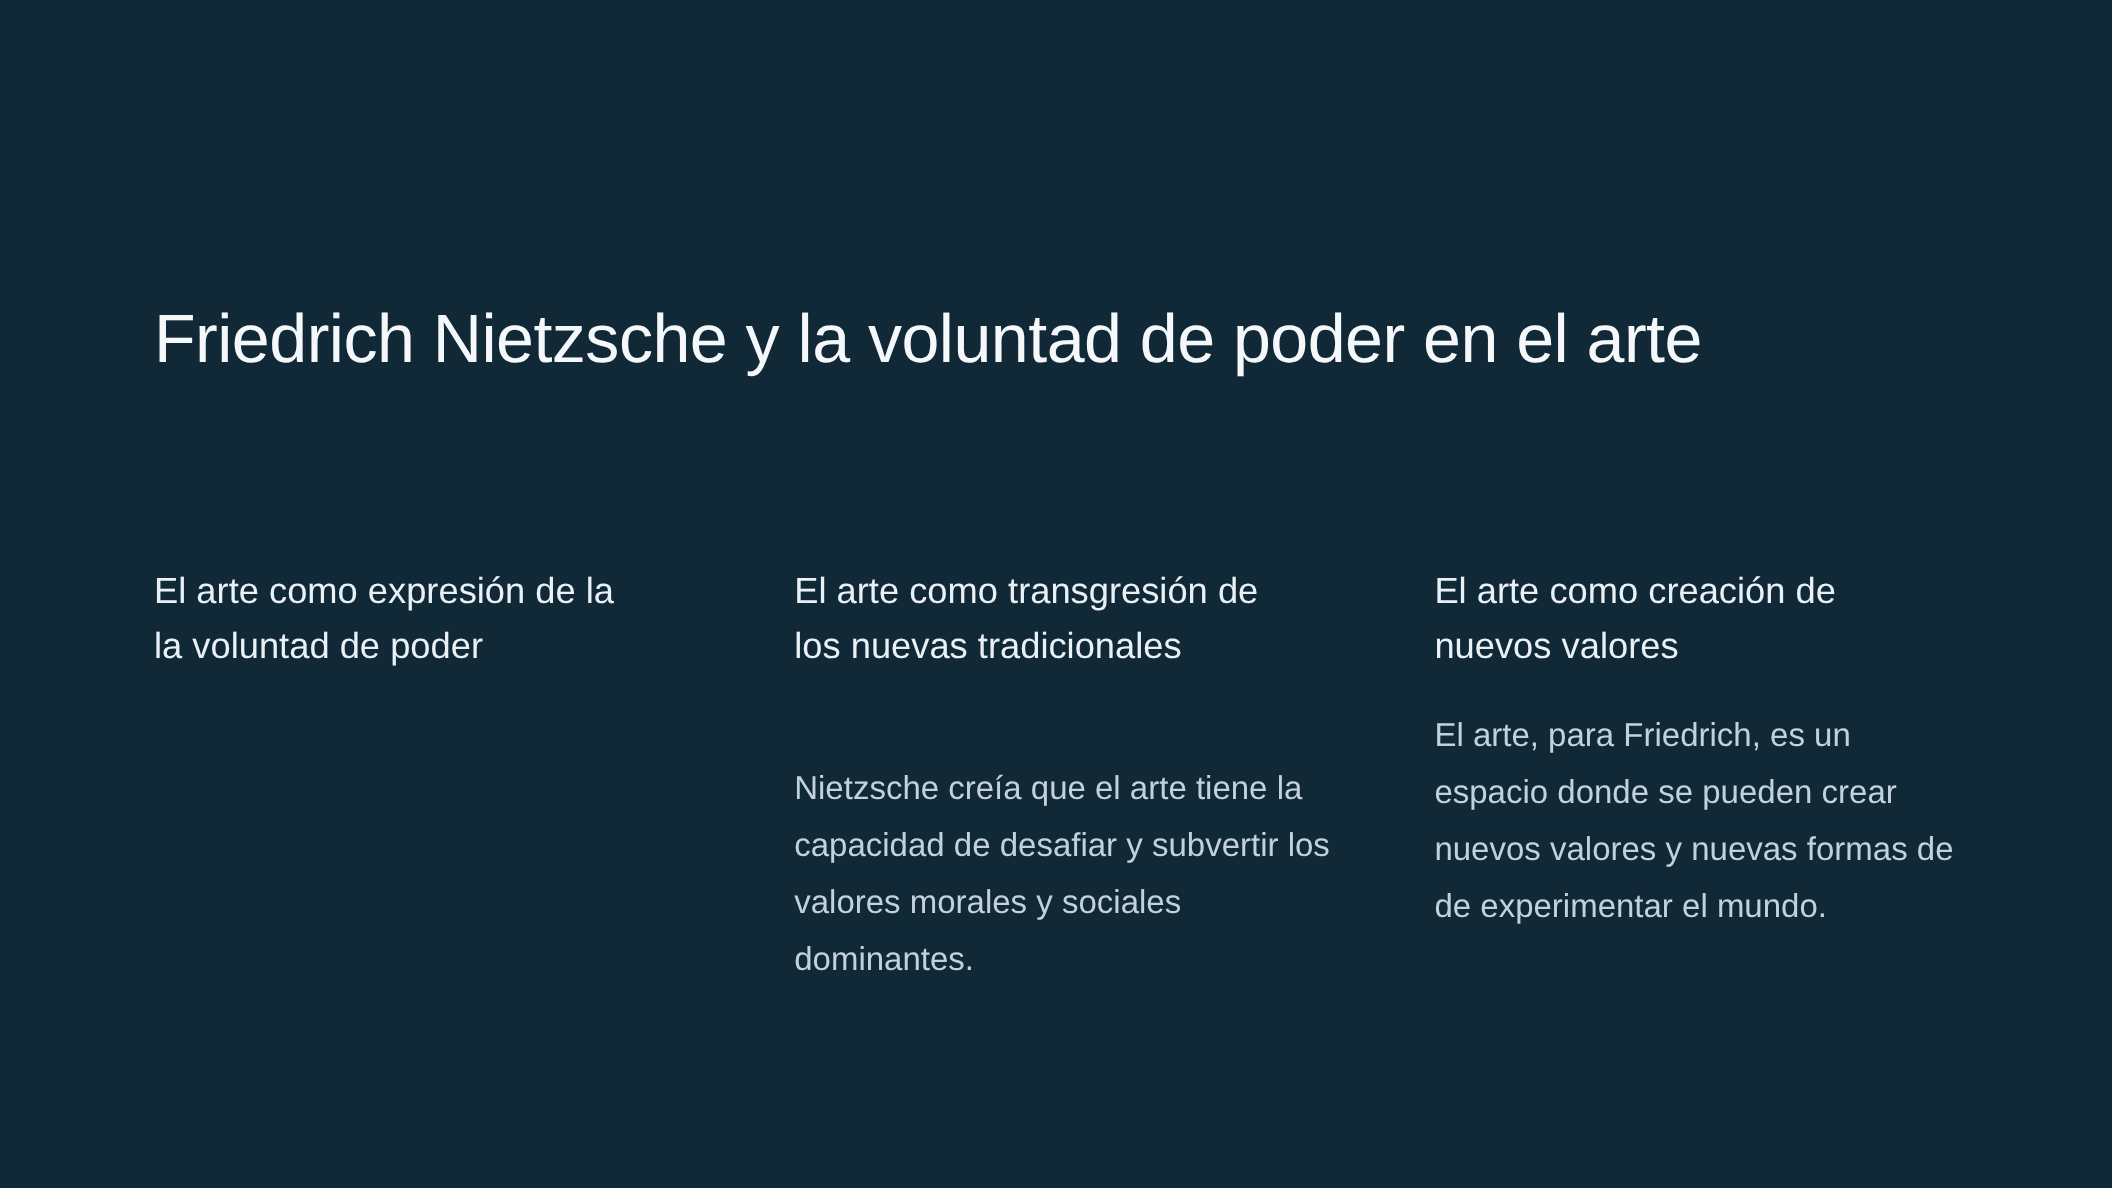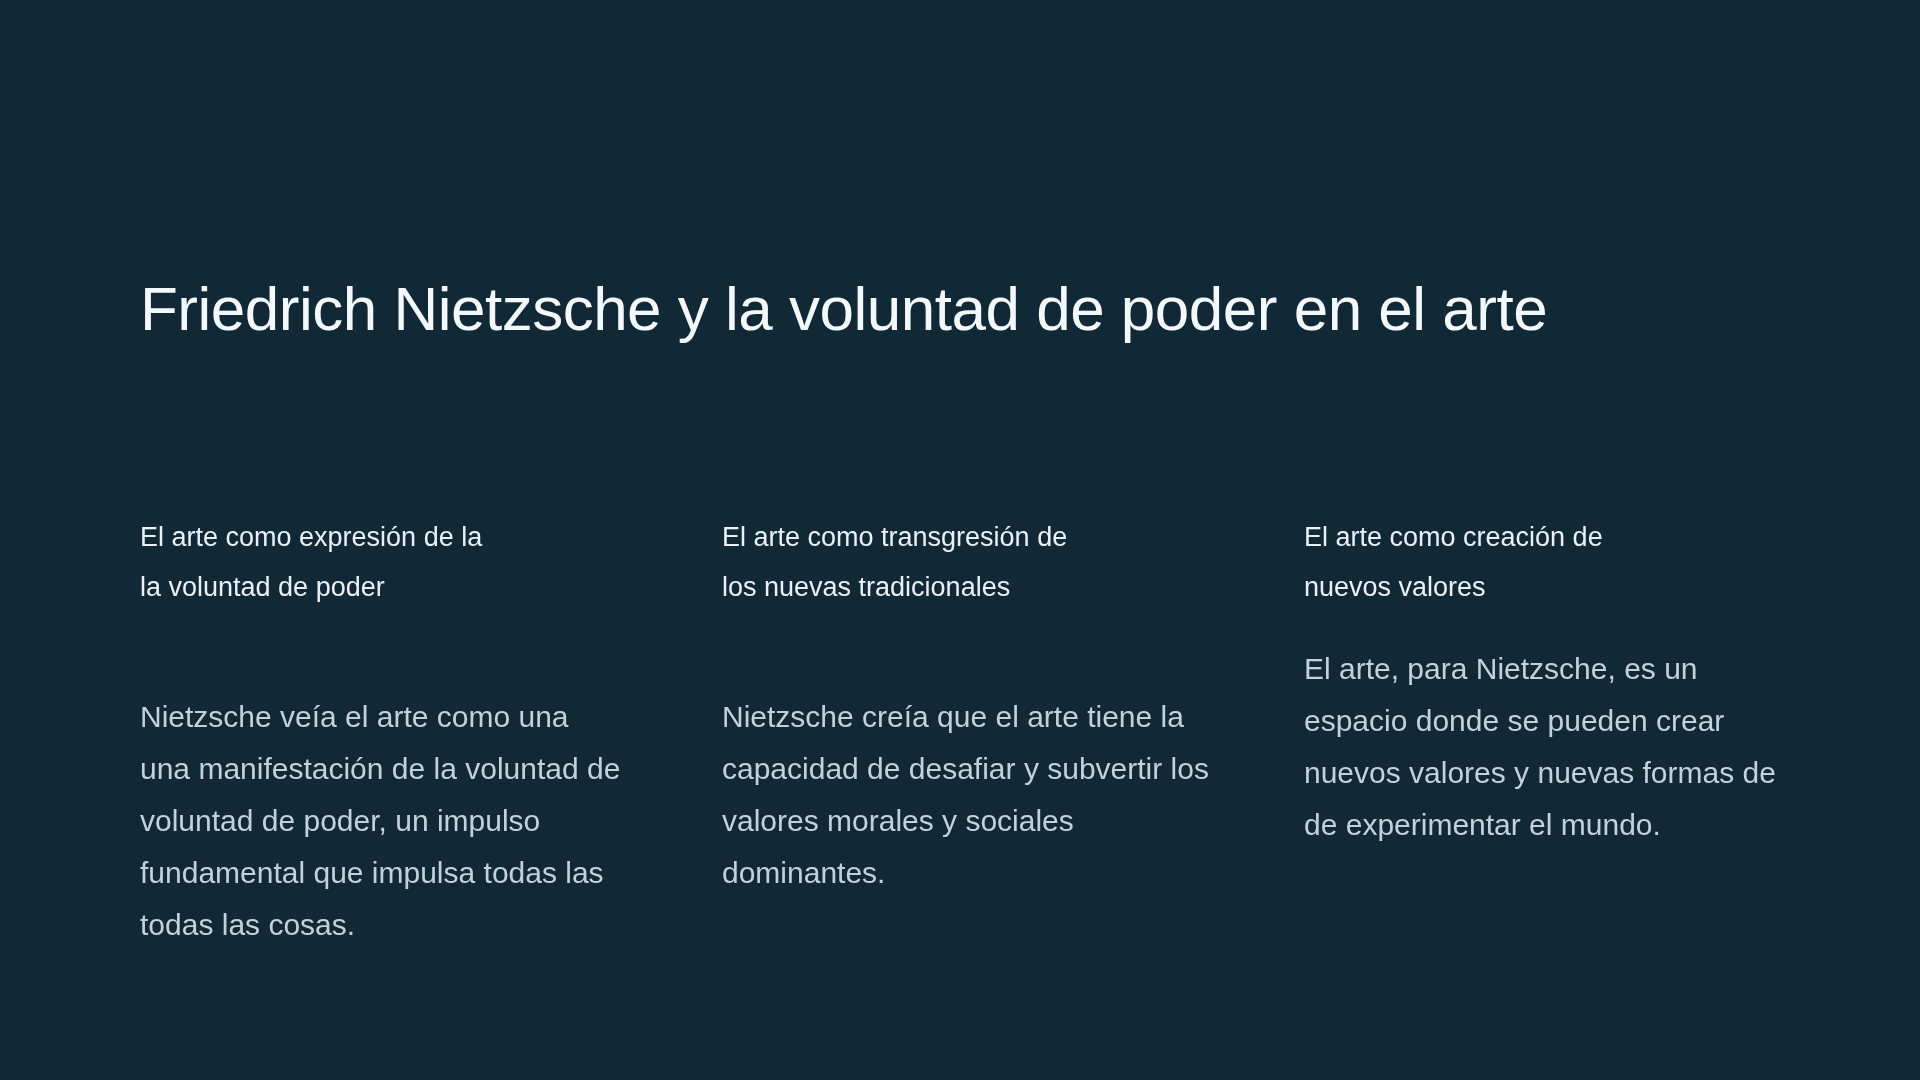--- a/index.html
+++ b/index.html
@@ -33,21 +33,21 @@
   }
   .column {
     position: absolute;
     top: 478px;
     width: 560px;
   }
   .col-1 { left: 140px; }
   .col-2 { left: 722px; }
   .col-3 { left: 1304px; }
   .column-heading {
-    font-size: 27px;
+    font-size: 33px;
     font-weight: 400;
     line-height: 50px;
     color: #e9f1f6;
     white-space: pre-line;
     margin: 0;
   }
   .column-body {
     font-size: 30px;
     font-weight: 400;
     line-height: 52px;
@@ -62,38 +62,33 @@
 </head>
 <body>
 
 <div class="slide">
 
   <h1 class="slide-title">Friedrich Nietzsche y la voluntad de poder en el arte</h1>
 
   <div class="column col-1">
     <h2 class="column-heading">El arte como expresión de la
 la voluntad de poder</h2>
-    <p class="column-body">Nietzsche veía el arte como una
-una manifestación de la voluntad de
-voluntad de poder, un impulso
-fundamental que impulsa todas las
-todas las cosas.</p>
   </div>
 
   <div class="column col-2">
     <h2 class="column-heading">El arte como transgresión de
 los nuevas tradicionales</h2>
     <p class="column-body">Nietzsche creía que el arte tiene la
 capacidad de desafiar y subvertir los
 valores morales y sociales
 dominantes.</p>
   </div>
 
   <div class="column col-3">
     <h2 class="column-heading">El arte como creación de
 nuevos valores</h2>
-    <p class="column-body">El arte, para Nietzsche, es un
+    <p class="column-body">El arte, para Friedrich, es un
 espacio donde se pueden crear
 nuevos valores y nuevas formas de
 de experimentar el mundo.</p>
   </div>
 
 </div>
 
 </body></html>

